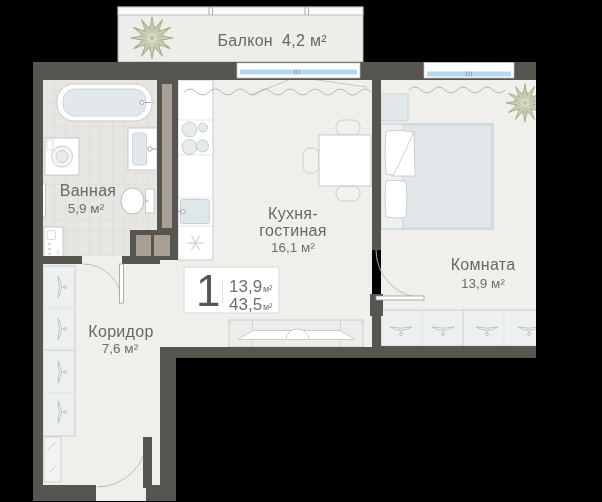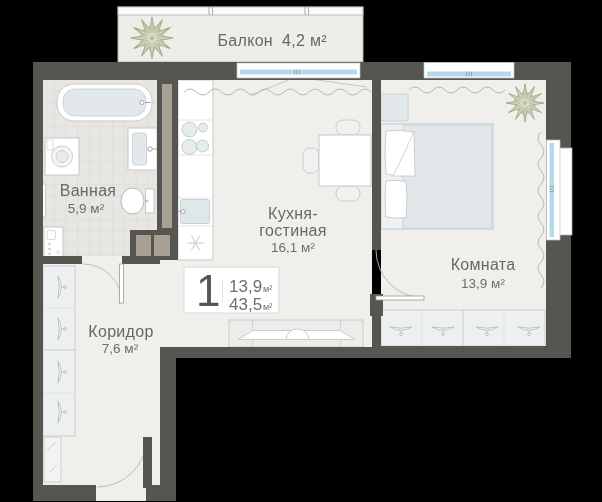--- a/index.html
+++ b/index.html
@@ -1,16 +1,16 @@
 <!DOCTYPE html>
 <html><head>
 <meta charset="utf-8">
 <style>
   html,body{margin:0;padding:0;background:#000;}
-  .stage{position:relative;width:602px;height:502px;background:#000;overflow:hidden;}
+  .stage{position:relative;width:536px;height:502px;background:#000;overflow:hidden;}
   svg{display:block;}
   .room-name{font-family:"Liberation Sans","DejaVu Sans",sans-serif;font-size:16px;fill:#686868;letter-spacing:.3px;}
   .room-area{font-family:"Liberation Sans","DejaVu Sans",sans-serif;font-size:13.5px;fill:#6d6d6d;}
   .badge-one{font-family:"Liberation Sans","DejaVu Sans",sans-serif;font-size:44px;fill:#57575a;}
   .badge-num{font-family:"Liberation Sans","DejaVu Sans",sans-serif;font-size:17px;fill:#6e6e70;}
   .badge-unit{font-family:"Liberation Sans","DejaVu Sans",sans-serif;font-size:9px;fill:#6e6e70;}
   .wall{fill:#575550;}
   .floor{fill:#f0efeb;}
   .fixture{fill:#ffffff;stroke:#c6c8c6;stroke-width:1;}
   .soft{fill:#e3e9ea;stroke:#c6d0d3;stroke-width:.9;}

